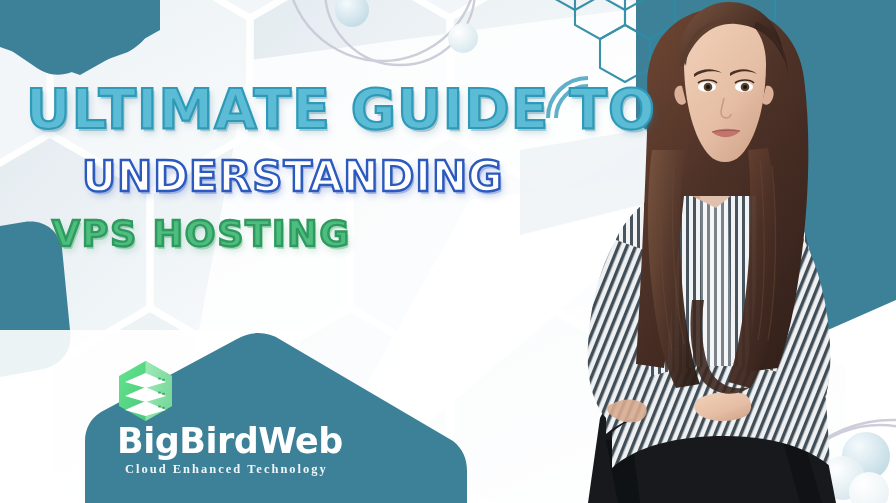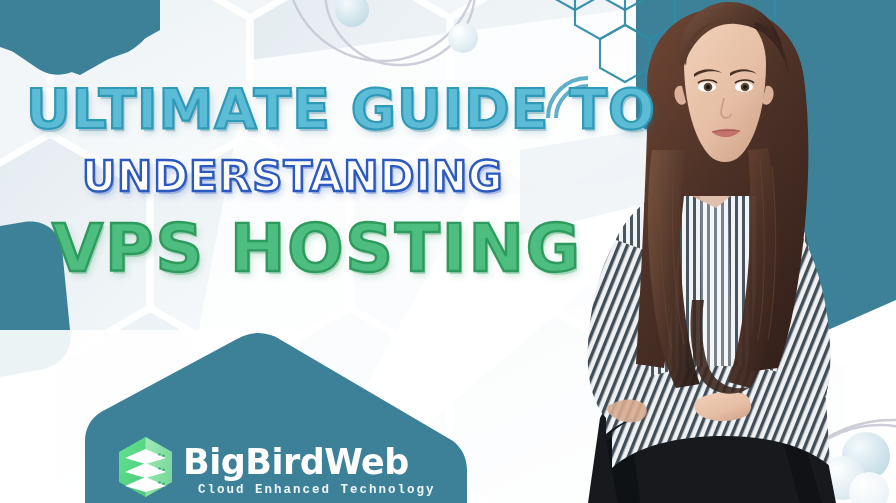--- a/index.html
+++ b/index.html
@@ -46,67 +46,68 @@
     letter-spacing:1px;
     color:#ffffff;
     -webkit-text-stroke:2.4px #2b59bd;
     text-shadow:
        2px 3px 0 rgba(43,89,189,0.30),
        3px 5px 7px rgba(43,89,189,0.25);
     margin-left:56px;
     margin-top:19px;
   }
   #headline-line-3 {
-    font-size:66px;
+    font-size:36px;
     letter-spacing:2px;
     color:#4ebd80;
     -webkit-text-stroke:2.4px #2f9a5e;
     text-shadow:
        0 0 1px #ffffff,
        2px 3px 0 rgba(47,154,94,0.30),
        3px 5px 7px rgba(47,154,94,0.22);
     margin-left:26px;
     margin-top:18px;
   }
 
   
   #logo-banner {
     position:absolute;
     left:85px; top:333px;
     width:382px; height:170px;
     z-index:55;
   }
   #logo-row {
     position:absolute;
-    left:32px; bottom:5px;
+    left:32px; bottom:26px;
     display:flex;
-    align-items:flex-end;
+    align-items:flex-start;
     z-index:3;
+    flex-direction:column;
   }
   #logo-mark { width:57px; height:62px; margin-right:9px; margin-top:4px; flex:none; }
   #logo-text-col { display:flex; flex-direction:column; }
   #logo-wordmark {
     font-family:"DejaVu Sans", sans-serif;
     font-weight:bold;
     font-size:35px;
     line-height:38px;
     color:#ffffff;
     letter-spacing:-0.5px;
     white-space:nowrap;
   }
   #logo-tagline {
-    font-family:Liberation Mono, monospace;
+    font-family:Liberation Serif, serif;
     font-weight:bold;
     font-size:12.5px;
     line-height:16px;
     color:#eef6f8;
     letter-spacing:2.0px;
     white-space:nowrap;
     margin-top:1px;
-    margin-left:15px;
+    margin-left:8px;
   }
 </style>
 </head>
 <body>
 
 <div id="banner-canvas">
 
   <svg class="layer-svg" width="896" height="503" viewBox="0 0 896 503">
     <defs>
       <linearGradient id="gradPale1" x1="0" y1="0" x2="0.4" y2="1">

